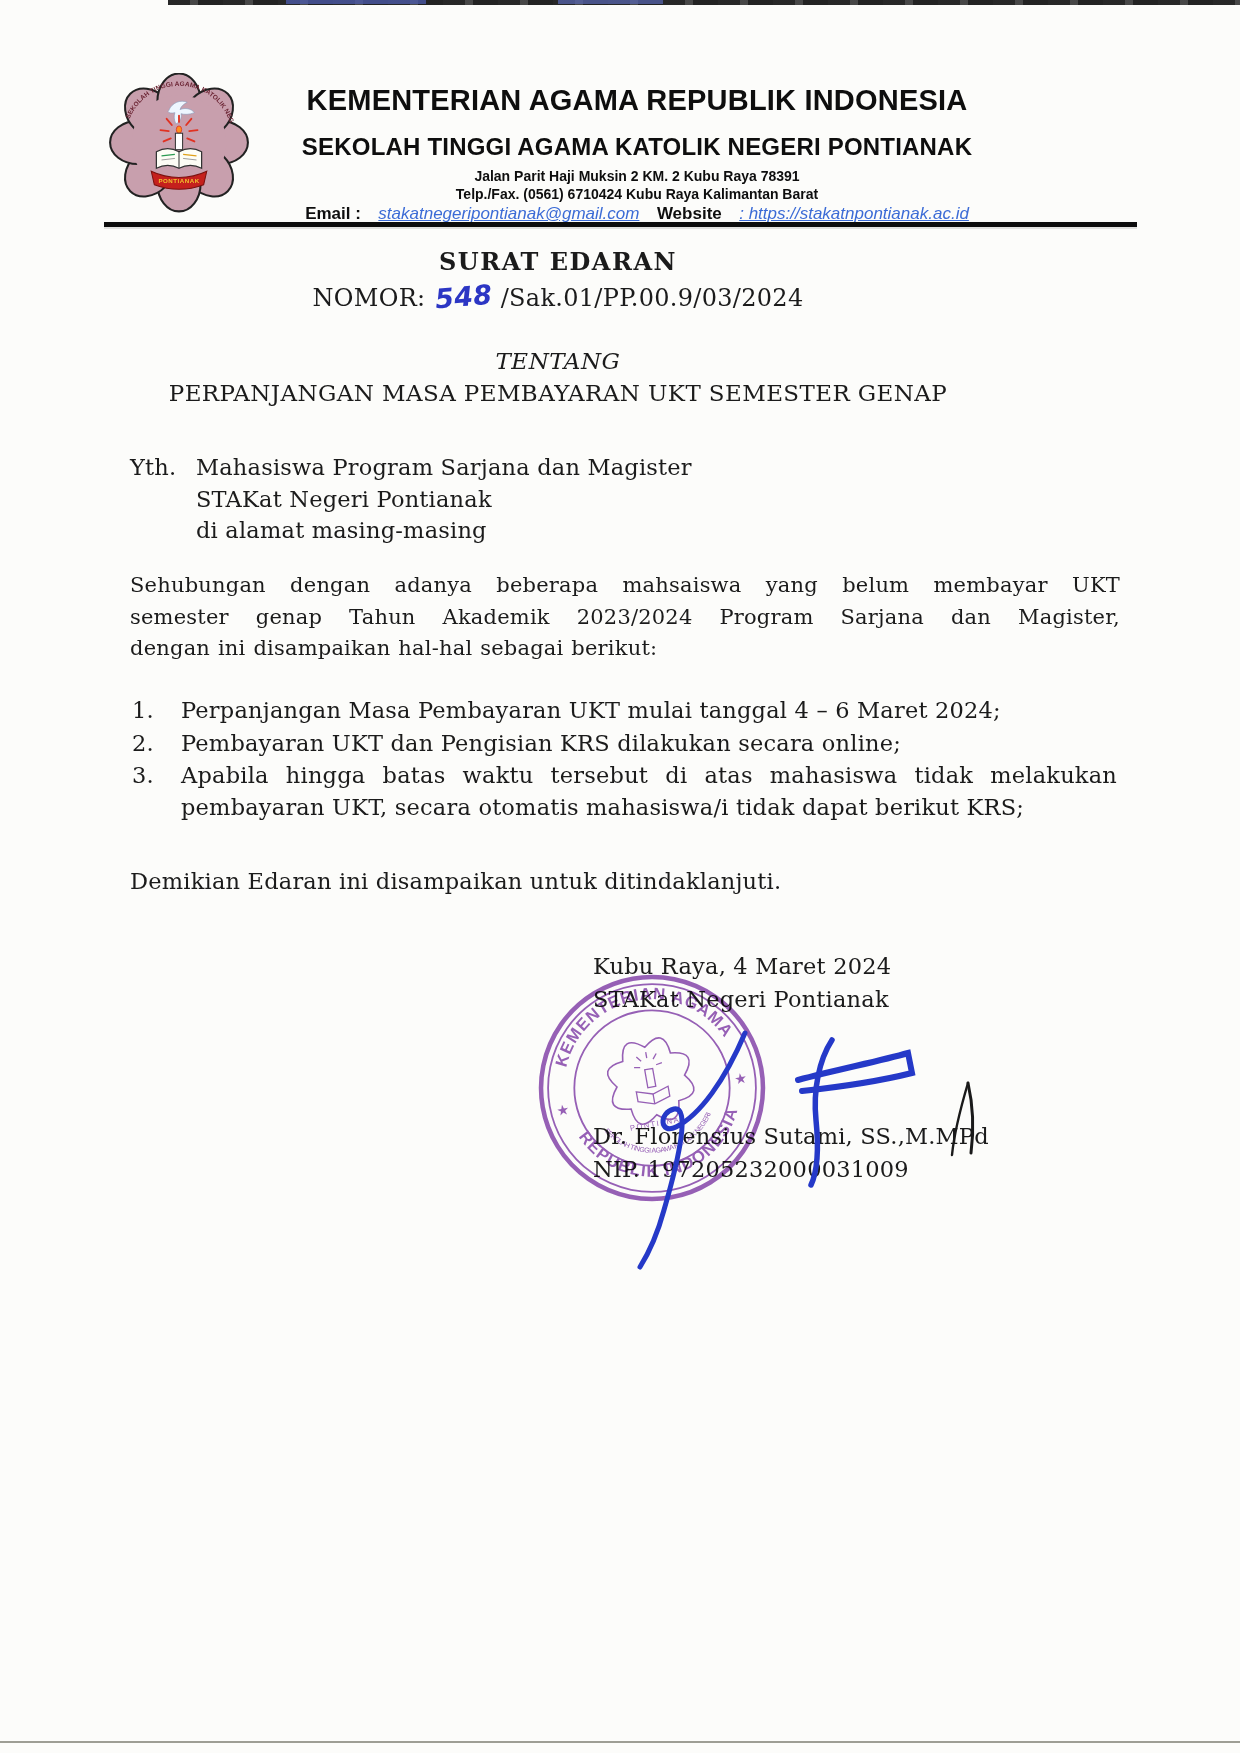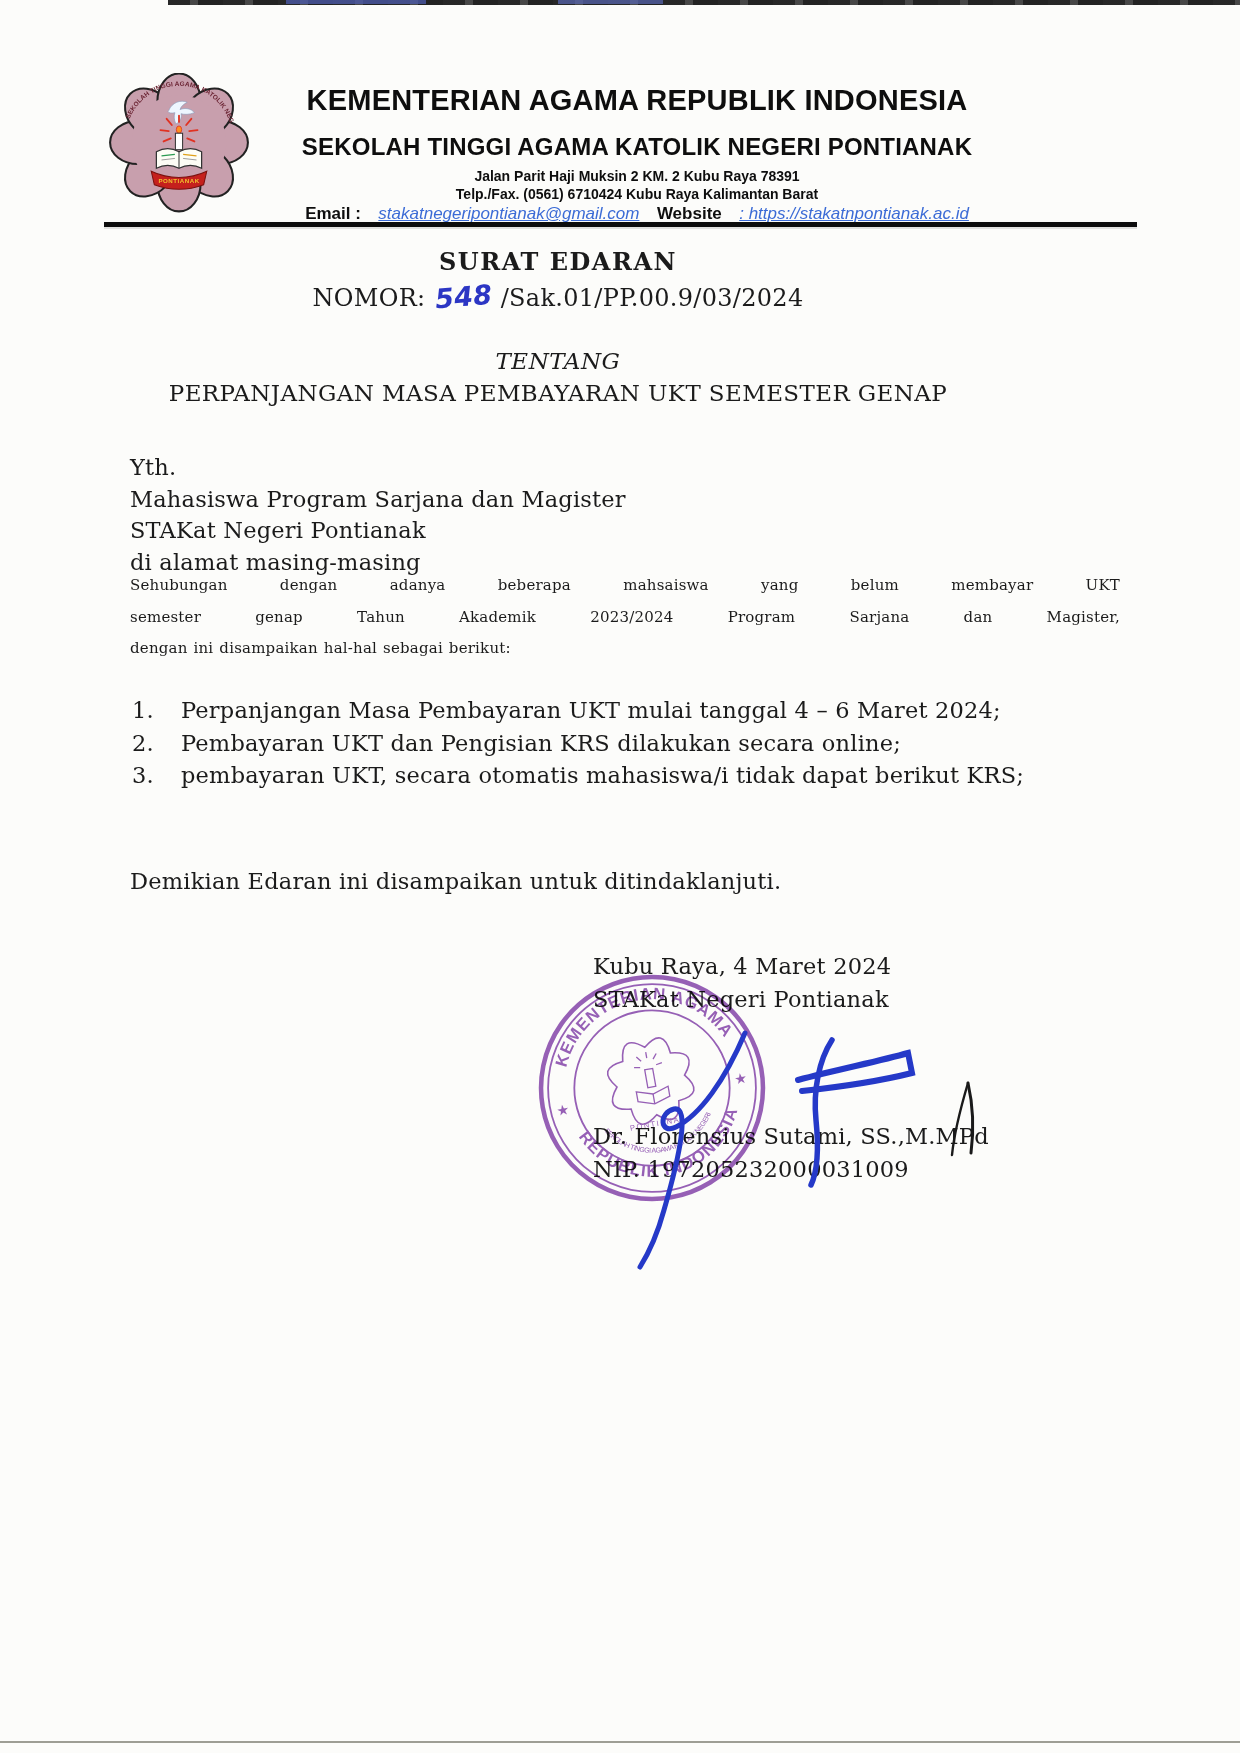--- a/index.html
+++ b/index.html
@@ -34,24 +34,24 @@
   .title-block{position:absolute;left:118px;top:247px;width:880px;text-align:center;}
   .doc-title{font-size:24px;font-weight:700;letter-spacing:1.5px;}
   .doc-number{font-size:24px;margin-top:5px;letter-spacing:.3px;white-space:nowrap;}
   .hand{font-family:"DejaVu Sans",sans-serif;font-style:italic;font-weight:700;color:#2c36c4;
     font-size:27px;display:inline-block;transform:rotate(-5deg);margin:0 8px 0 10px;}
   .tentang{font-size:23px;margin-top:36px;letter-spacing:.5px;font-style:italic;}
   .subject{font-size:23px;margin-top:6px;letter-spacing:.4px;white-space:nowrap;}
 
   
   .recipient{position:absolute;left:130px;top:452px;font-size:22.5px;line-height:31.5px;letter-spacing:.2px;}
-  .recipient .row{display:flex;flex-direction:column;}
+  .recipient .row{display:flex;}
   .recipient .salutation{width:66px;}
   
-  .opening{position:absolute;left:130px;top:570px;width:990px;font-size:15px;line-height:31.5px;
+  .opening{position:absolute;left:130px;top:570px;width:990px;font-size:21px;line-height:31.5px;
     letter-spacing:.2px;word-spacing:1px;}
   .jline{text-align:justify;text-align-last:justify;}
   .list{position:absolute;left:132px;top:695px;width:985px;font-size:22.5px;line-height:31.5px;letter-spacing:.2px;}
   .list .row{display:flex;margin-bottom:1px;}
   .list .num{width:49px;flex:none;}
   .list .txt{width:936px;}
   .closing{position:absolute;left:130px;top:868px;font-size:22.5px;letter-spacing:.2px;white-space:nowrap;}
 
   
   .sig-top{position:absolute;left:593px;top:950px;font-size:22.5px;line-height:32.5px;letter-spacing:.2px;}
@@ -165,20 +165,21 @@
       <span class="num">1.</span>
       <span class="txt">Perpanjangan Masa Pembayaran UKT mulai tanggal 4 – 6 Maret 2024;</span>
     </div>
     <div class="row">
       <span class="num">2.</span>
       <span class="txt">Pembayaran UKT dan Pengisian KRS dilakukan secara online;</span>
     </div>
     <div class="row">
       <span class="num">3.</span>
       <span class="txt">
+        <span class="jline" style="display:block">Apabila hingga batas waktu tersebut di atas mahasiswa tidak melakukan</span>
         <span style="display:block">pembayaran UKT, secara otomatis mahasiswa/i tidak dapat berikut KRS;</span>
       </span>
     </div>
   </div>
 
   <div class="closing">Demikian Edaran ini disampaikan untuk ditindaklanjuti.</div>
 
   <div class="sig-top">
     <div>Kubu Raya, 4 Maret 2024</div>
     <div>STAKat Negeri Pontianak</div>

